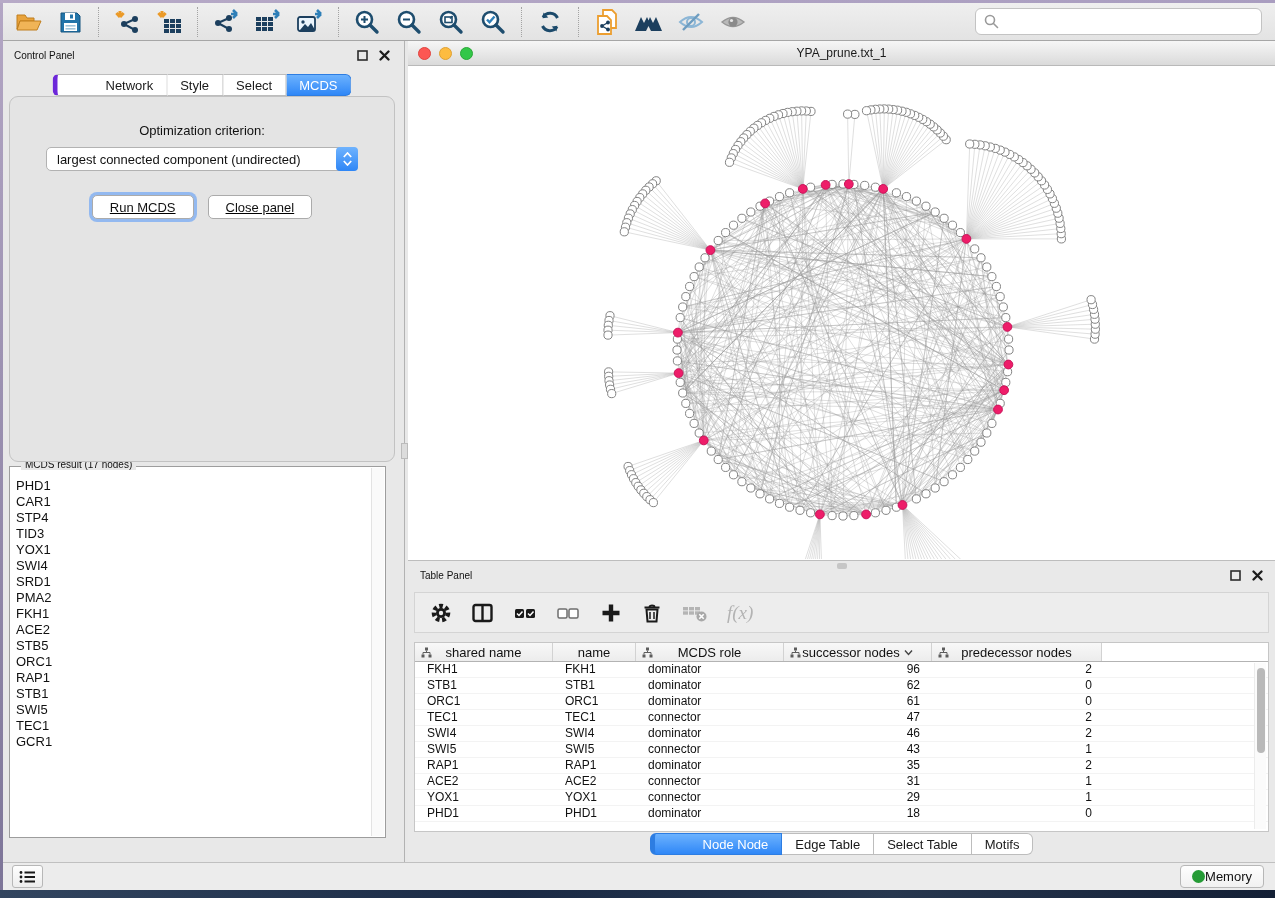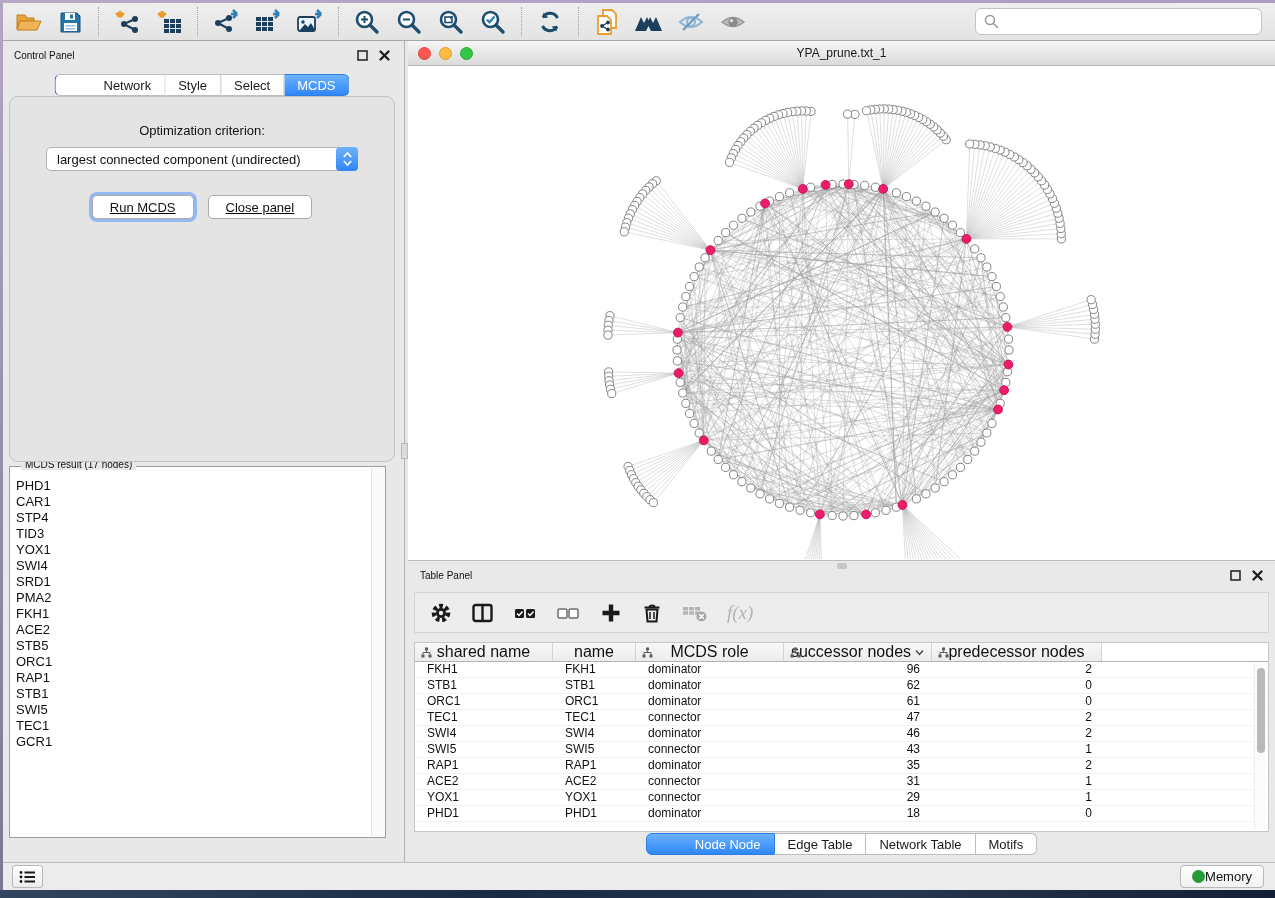--- a/index.html
+++ b/index.html
@@ -19,21 +19,21 @@
   .searchbox { margin-left:auto; margin-right:13px; width:287px; height:27px; background:#fff; border:1px solid #c3c3c3; border-radius:6px; display:flex; align-items:center; padding:0 8px; gap:6px; }
   .searchbox input { border:none; outline:none; flex:1; font-size:13px; font-family:"Liberation Sans",sans-serif; background:transparent; }
 
   
   .control-panel { position:absolute; left:3px; top:41px; width:398px; height:821px; background:#e8e8e8; }
   .panel-header { height:28px; display:flex; align-items:center; padding:0 11px; }
   .panel-title { font-size:10px; color:#111; }
   .win-btns { margin-left:auto; display:flex; align-items:center; gap:11px; }
   .cp-tabs { position:absolute; top:33px; left:50%; transform:translateX(-50%); display:flex; z-index:3; }
   .tab { background:#fff; border:1px solid #bdbdbd; border-left:none; padding:0 13px; height:22px; line-height:21px; font-size:13px; color:#1a1a1a; cursor:default; }
-  .tab:first-child { border-left:1px solid #6d28d9; border-radius:6px 0 0 6px;padding-left:48px; }
+  .tab:first-child { border-left:5px solid #6d28d9; border-radius:6px 0 0 6px;padding-left:48px; }
   .tab:last-child { border-radius:0 6px 6px 0; }
   .tab.active { background:linear-gradient(#6cb2fe,#2f87f7); color:#fff; border-color:#2d7de2; }
   .cp-content { position:absolute; left:6px; top:55px; width:386px; height:366px; background:#e4e4e4; border:1px solid #c2c2c2; border-radius:9px; z-index:1; }
   .opt-label { margin-top:26px; text-align:center; font-size:13px; color:#111; }
   .dropdown { position:relative; margin:9px auto 0; width:312px; height:24px; background:#fff; border:1px solid #b2b2b2; border-radius:5px; font-size:13px; color:#111; display:flex; align-items:center; padding:0 26px 0 10px; }
   .dd-stepper { position:absolute; right:-1px; top:-1px; width:22px; height:24px; border-radius:4px; background:linear-gradient(#6fb3fe,#2e86f6); display:flex; flex-direction:column; align-items:center; justify-content:center; gap:2px; }
   .btn-row { display:flex; justify-content:center; gap:14px; margin-top:24px;text-decoration:underline; }
   .btn { height:24px; padding:0 17px; background:#fff; border:1px solid #ababab; border-radius:5px; font-size:13px; color:#111; display:flex; align-items:center; }
   .btn.focus-ring { box-shadow:0 0 0 3px rgba(80,150,250,.55); }
   .result-fieldset { position:absolute; left:6px; top:425px; width:377px; height:372px; border:1px solid #9d9d9d; background:#fff; }
@@ -60,21 +60,21 @@
 
   
   .table-panel { position:absolute; left:408px; top:560px; width:867px; height:302px; background:#e9e9e9; border-top:1px solid #bdbdbd; }
   .tp-grip { position:absolute; top:2px; left:50%; transform:translateX(-50%); width:10px; height:6px; background:#c6c6c6; border-radius:2px; }
   .tp-header { height:28px; display:flex; align-items:center; padding:0 12px;justify-content:flex-end; }
   .tp-toolbar { margin:3px 6px 0 6px; height:41px; background:#ededed; border:1px solid #d4d4d4; display:flex; align-items:center; gap:19px; padding:0 15px; }
   .tpi { display:flex; align-items:center; justify-content:center; }
   .fx { font-family:"Liberation Serif", serif; font-style:italic; font-size:19px; color:#b3b3b3; }
   .tp-table { position:absolute; left:6px; top:81px; width:855px; height:190px; background:#fff; border:1px solid #c6c6c6; overflow:hidden; }
   .thead { display:flex; height:19px; background:linear-gradient(#f8f8f8,#ececec); border-bottom:1px solid #b3b3b3; }
-  .th { position:relative; display:flex; align-items:center; justify-content:center; font-size:16px; color:#111; border-right:1px solid #d2d2d2; gap:4px;text-align:right; }
+  .th { position:relative; display:flex; align-items:center; justify-content:center; font-size:13px; color:#111; border-right:1px solid #d2d2d2; gap:4px;text-align:right; }
   .th .tree-ico { position:absolute; left:6px; top:4px; }
   .th.c0{width:138px}.th.c1{width:83px}.th.c2{width:148px}.th.c3{width:148px}.th.c4{width:170px}
   .th.filler{flex:1;border-right:none;background:#fff;}
   .trow { display:flex; height:16px; border-bottom:1px solid #f3f3f3; }
   .tcell { font-size:12px; color:#111; line-height:15px; padding:0 6px 0 12px; white-space:nowrap; overflow:hidden; }
   .tcell.c0{width:138px}.tcell.c1{width:83px}.tcell.c2{width:148px}
   .tcell.c3{width:148px;text-align:right;padding-right:12px}
   .tcell.c4{width:170px;text-align:right;padding-right:10px}
   .tcell.filler{flex:1}
   .tbl-scroll { position:absolute; top:20px; right:2px; bottom:2px; width:12px; background:#fbfbfb; border-left:1px solid #ececec; }
@@ -790,21 +790,21 @@
           </div>
         </div>
       <div class="tbl-scroll">
           <div class="tbl-thumb"></div>
         </div>
     </div>
 
     <div class="tp-tabs">
       <div class="tab active">Node Node</div>
       <div class="tab">Edge Table</div>
-      <div class="tab">Network Table</div>
+      <div class="tab">Select Table</div>
       <div class="tab">Motifs</div>
     </div>
   </div>
 
   <div class="statusbar">
     <div class="list-btn">
       <svg width="17" height="14" viewBox="0 0 17 14">
           <circle cx="2" cy="2.5" r="1.4" fill="#1a1a1a"></circle>
           <circle cx="2" cy="7" r="1.4" fill="#1a1a1a"></circle>
           <circle cx="2" cy="11.5" r="1.4" fill="#1a1a1a"></circle>

